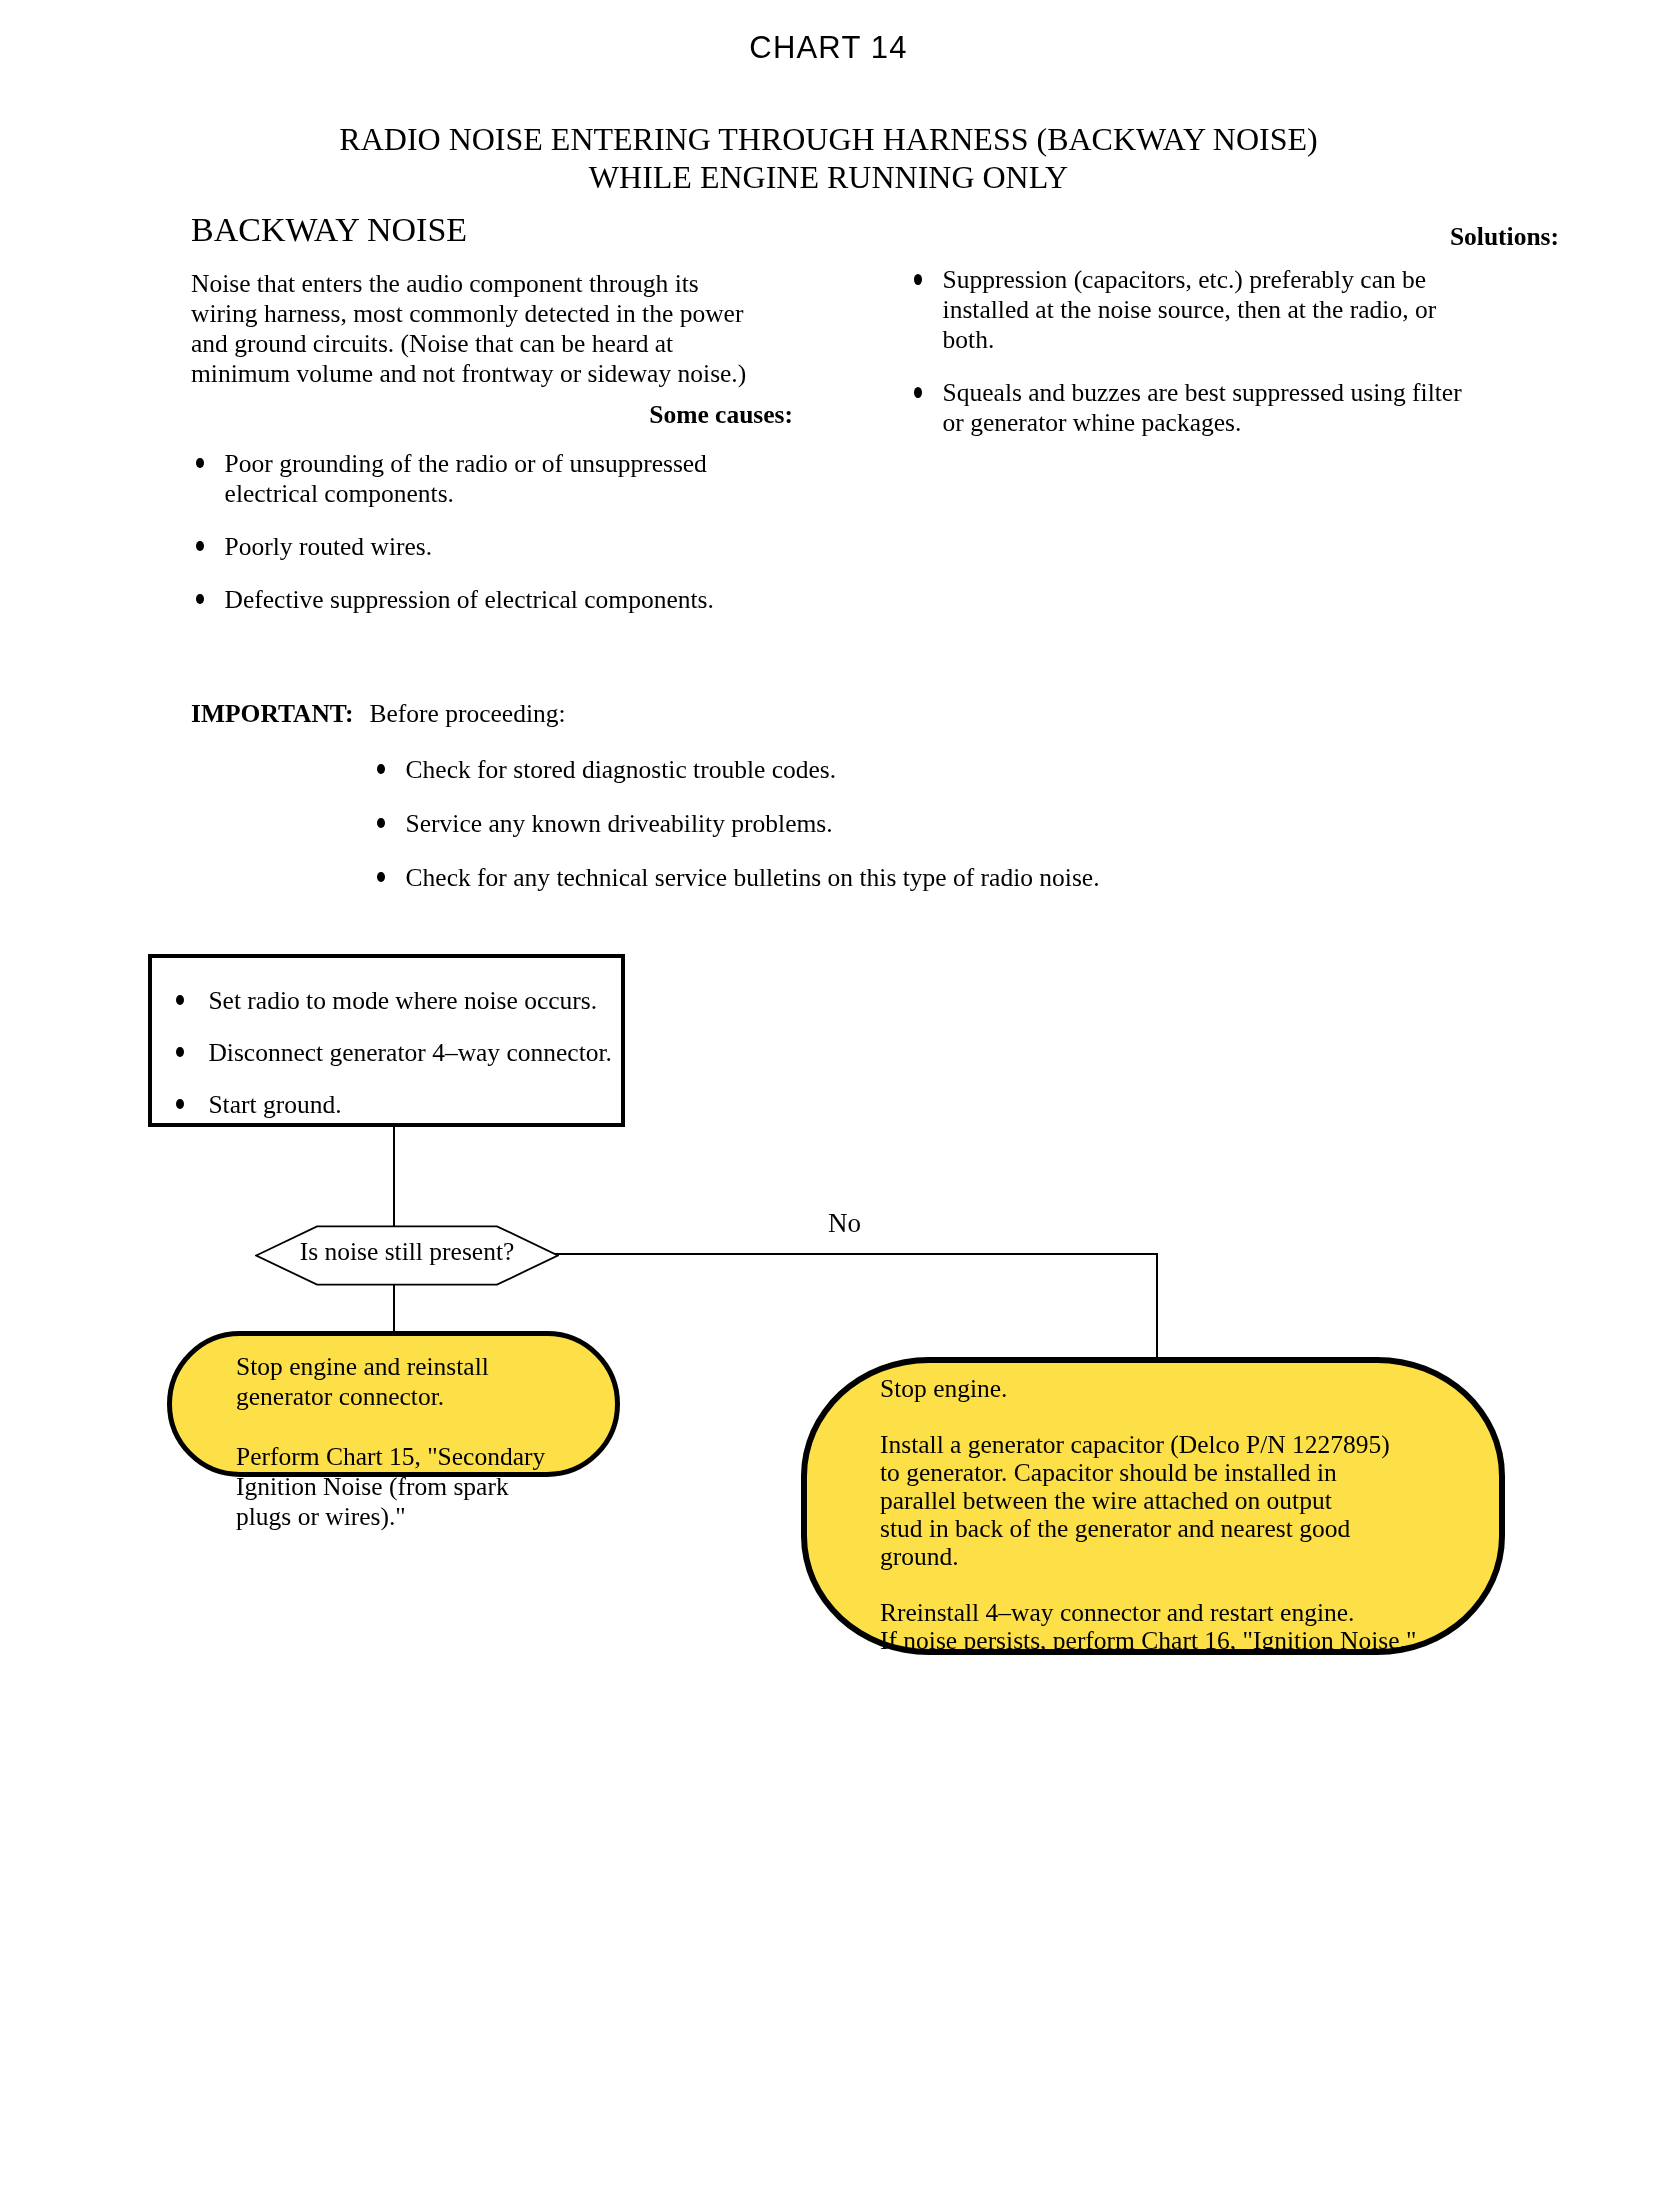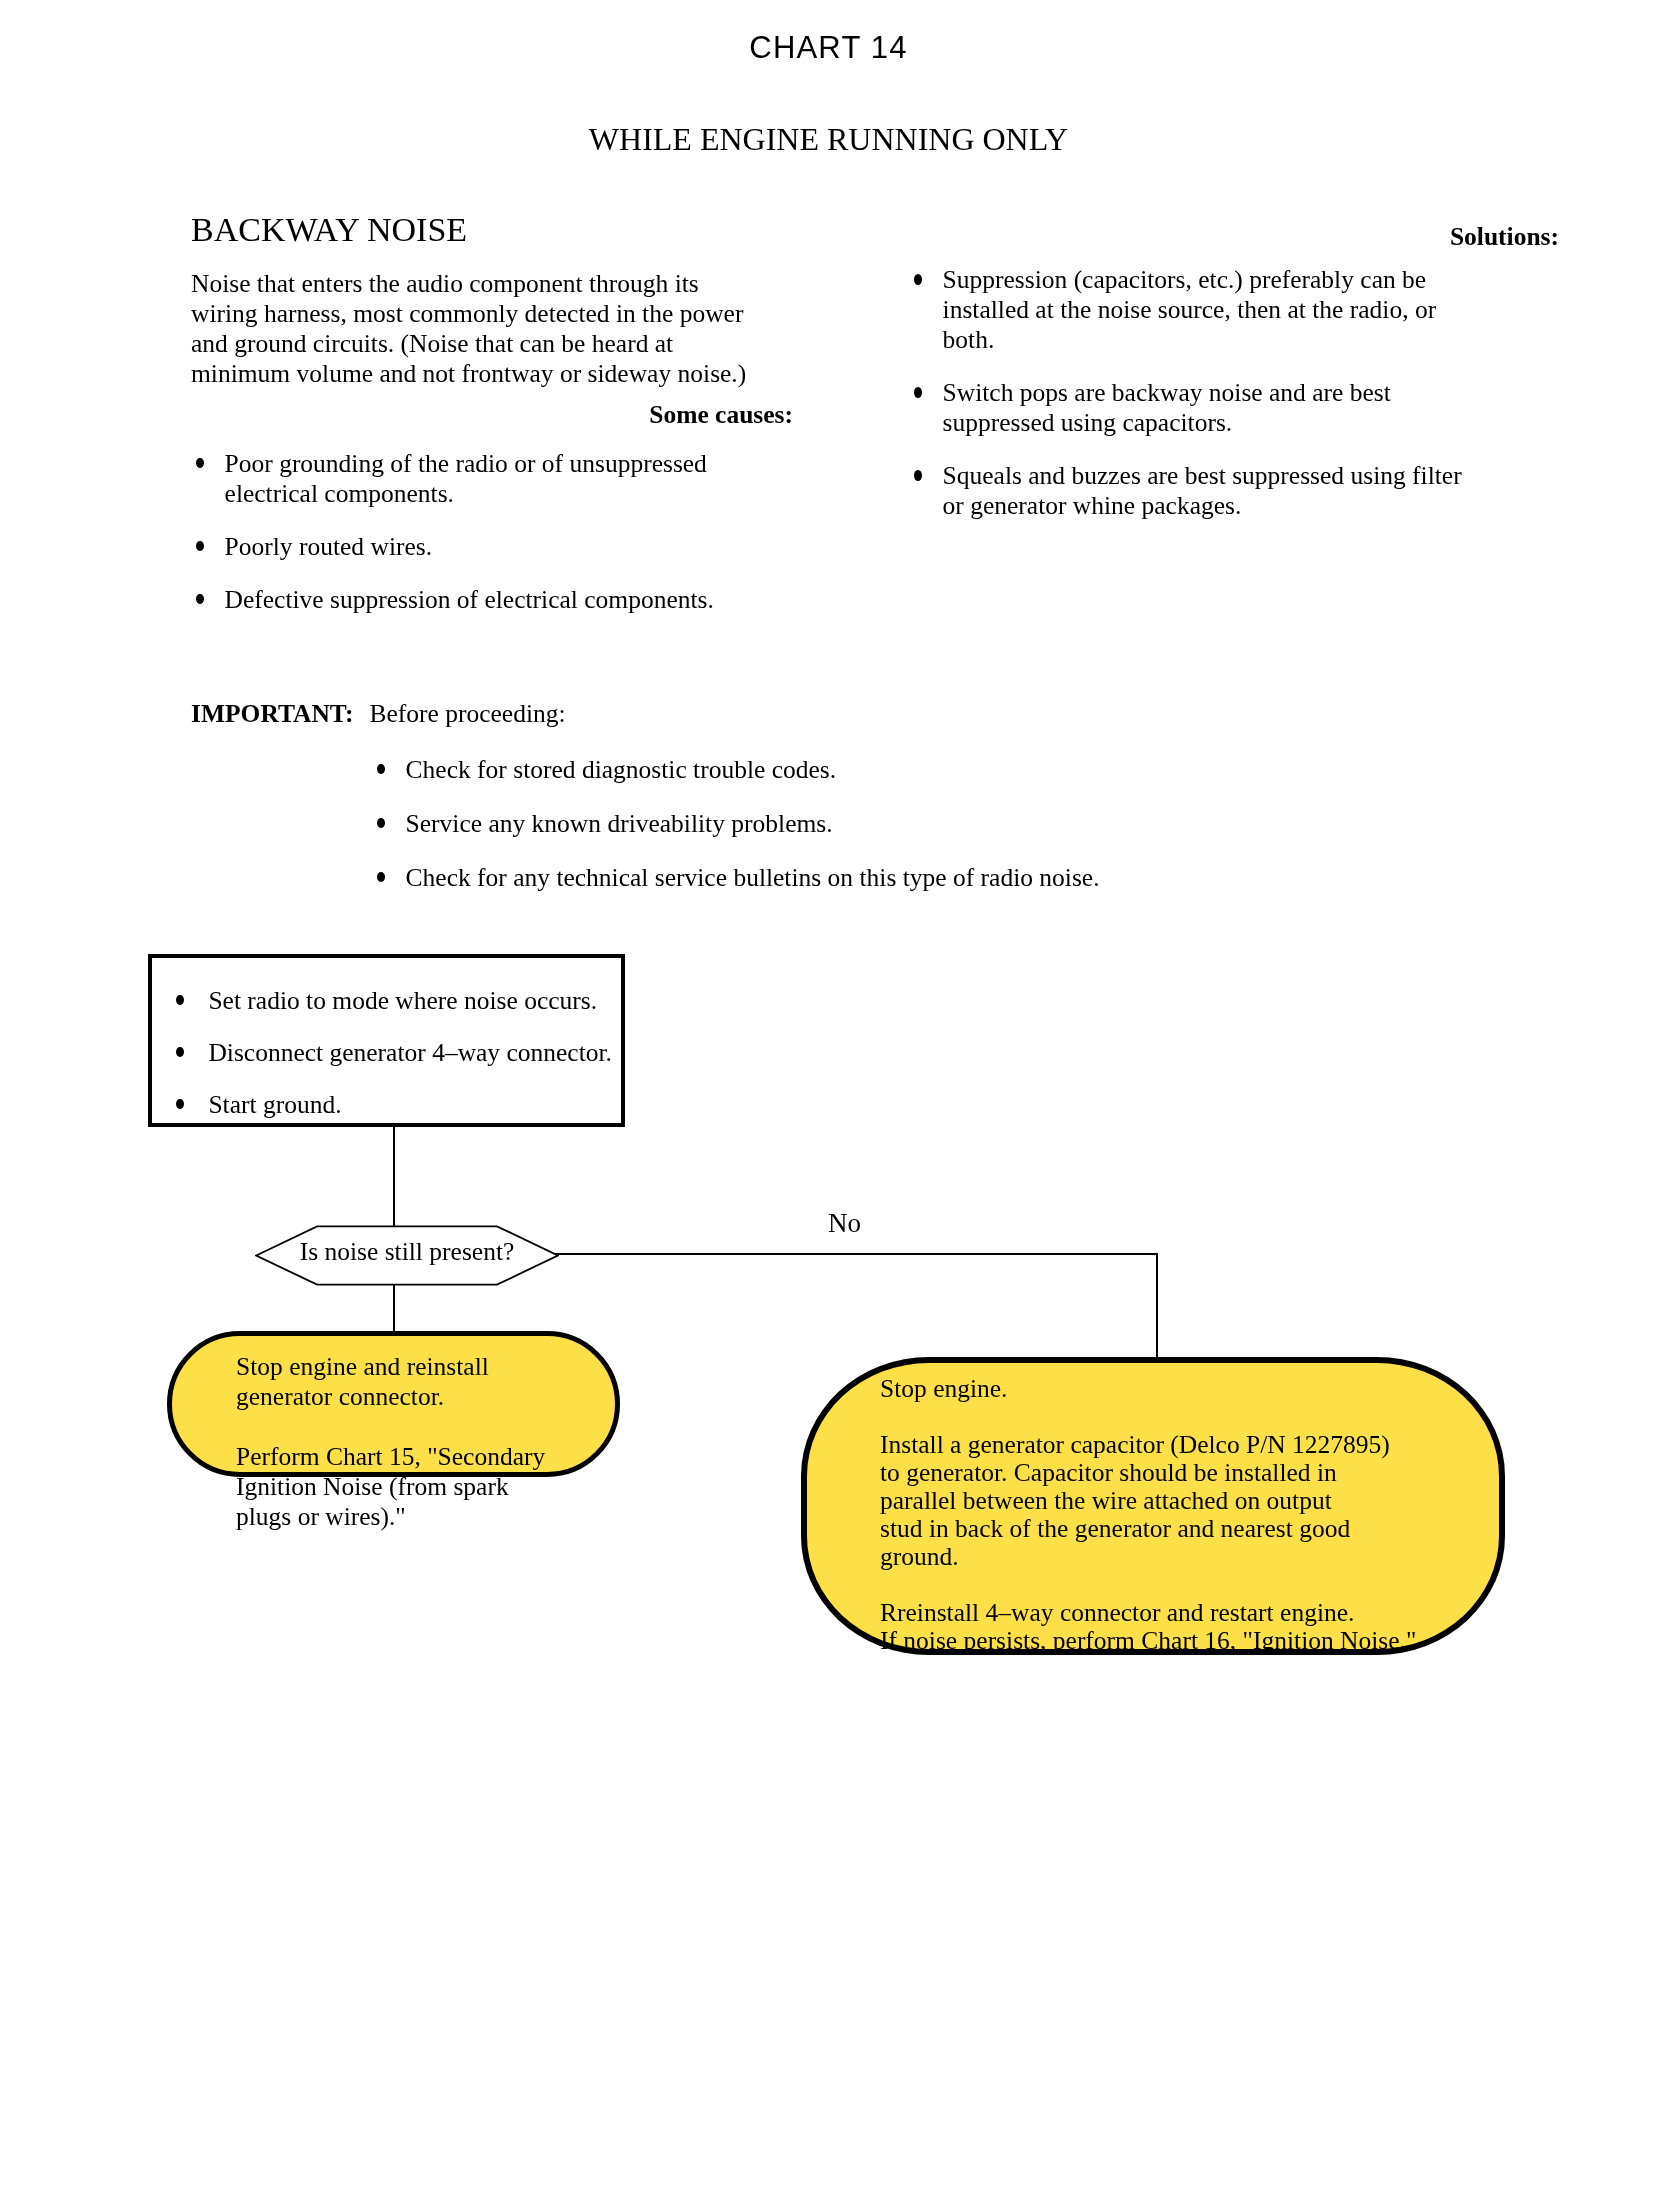--- a/index.html
+++ b/index.html
@@ -81,20 +81,21 @@
     padding: 12px 0 0 73px; line-height: 28px;
   }
 </style>
 </head>
 <body>
 
 <div class="page">
 
   <div class="chart-label">CHART 14</div>
   <div class="doc-title">
+    <div>RADIO NOISE ENTERING THROUGH HARNESS (BACKWAY NOISE)</div>
     <div>WHILE ENGINE RUNNING ONLY</div>
   </div>
 
   <section class="col-left">
     <h2>BACKWAY NOISE</h2>
     <div class="pre">Noise that enters the audio component through its
 wiring harness, most commonly detected in the power
 and ground circuits. (Noise that can be heard at
 minimum volume and not frontway or sideway noise.)</div>
     <div class="blabel">Some causes:</div>
@@ -119,25 +120,20 @@
     <div class="blabel">Solutions:</div>
     <div class="blist">
       <div class="brow">
         <span class="dot"></span>
         <div class="pre btext">Suppression (capacitors, etc.) preferably can be
 installed at the noise source, then at the radio, or
 both.</div>
       </div>
       <div class="brow">
         <span class="dot"></span>
-        <div class="pre btext">Switch pops are backway noise and are best
-suppressed using capacitors.</div>
-      </div>
-      <div class="brow">
-        <span class="dot"></span>
         <div class="pre btext">Squeals and buzzes are best suppressed using filter
 or generator whine packages.</div>
       </div>
     </div>
   </section>
 
   <section class="important">
     <div class="imp-head">
       <span class="bold">IMPORTANT:</span><span class="imp-intro">Before proceeding:</span>
     </div>

